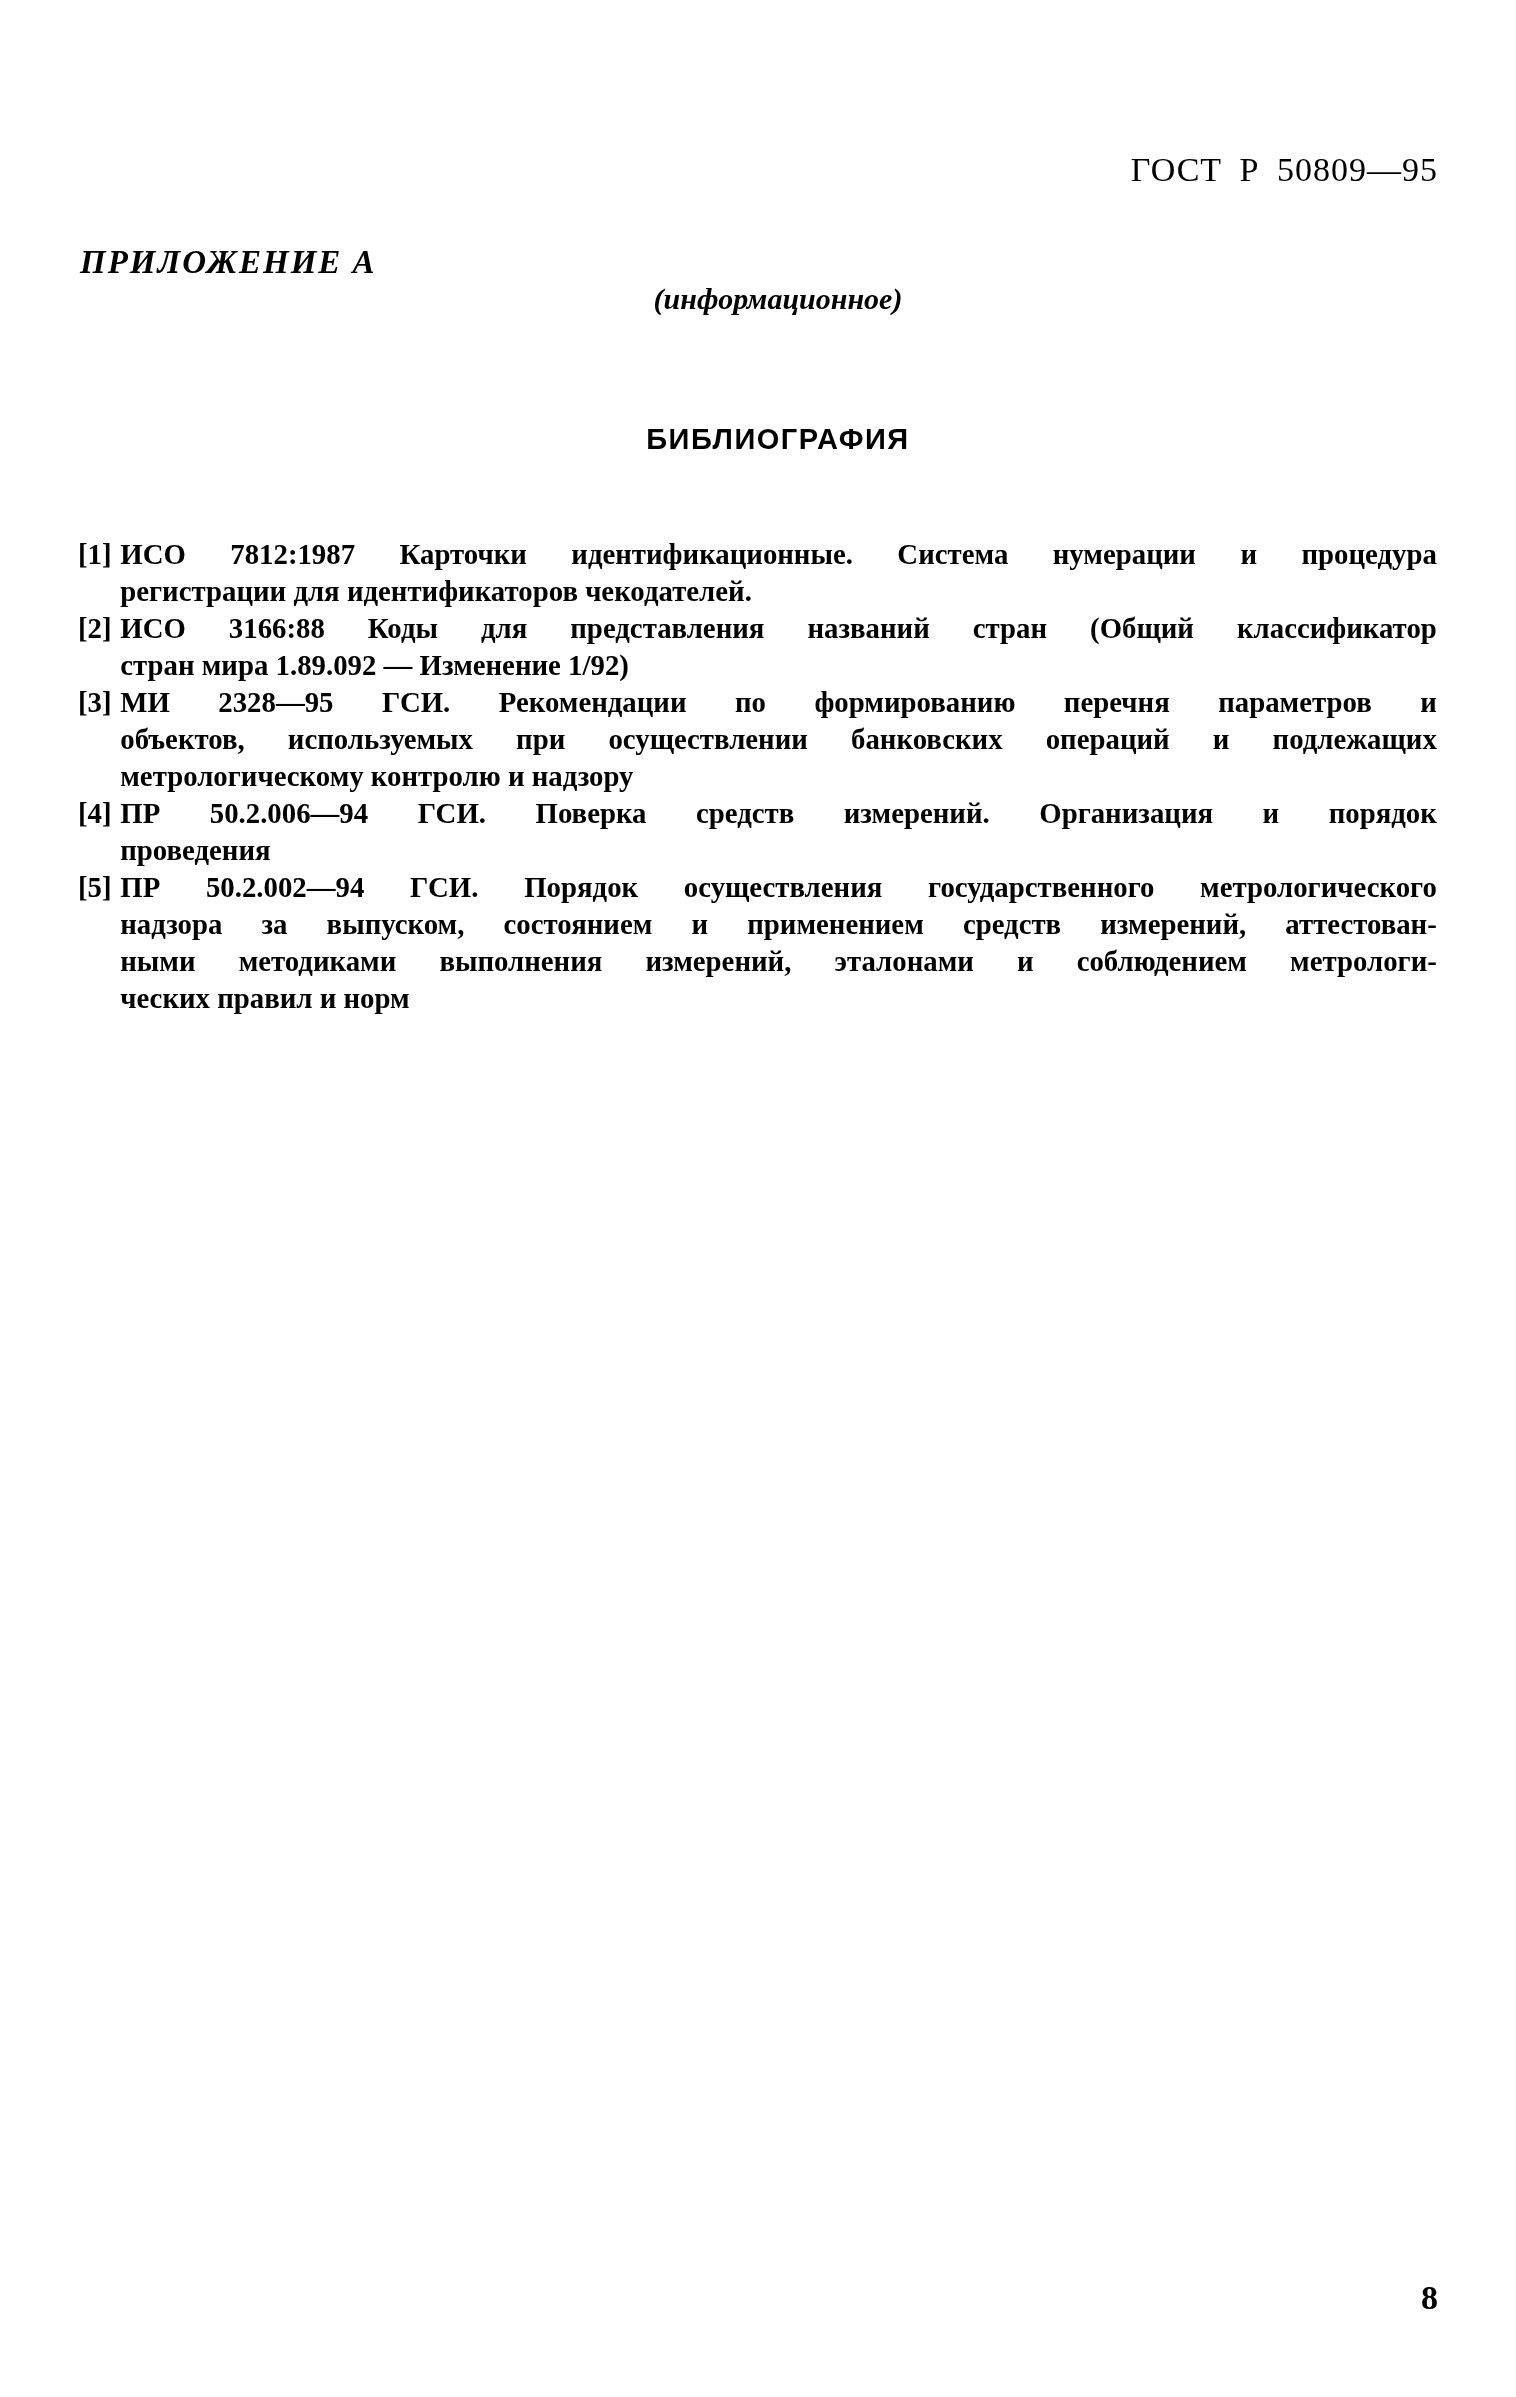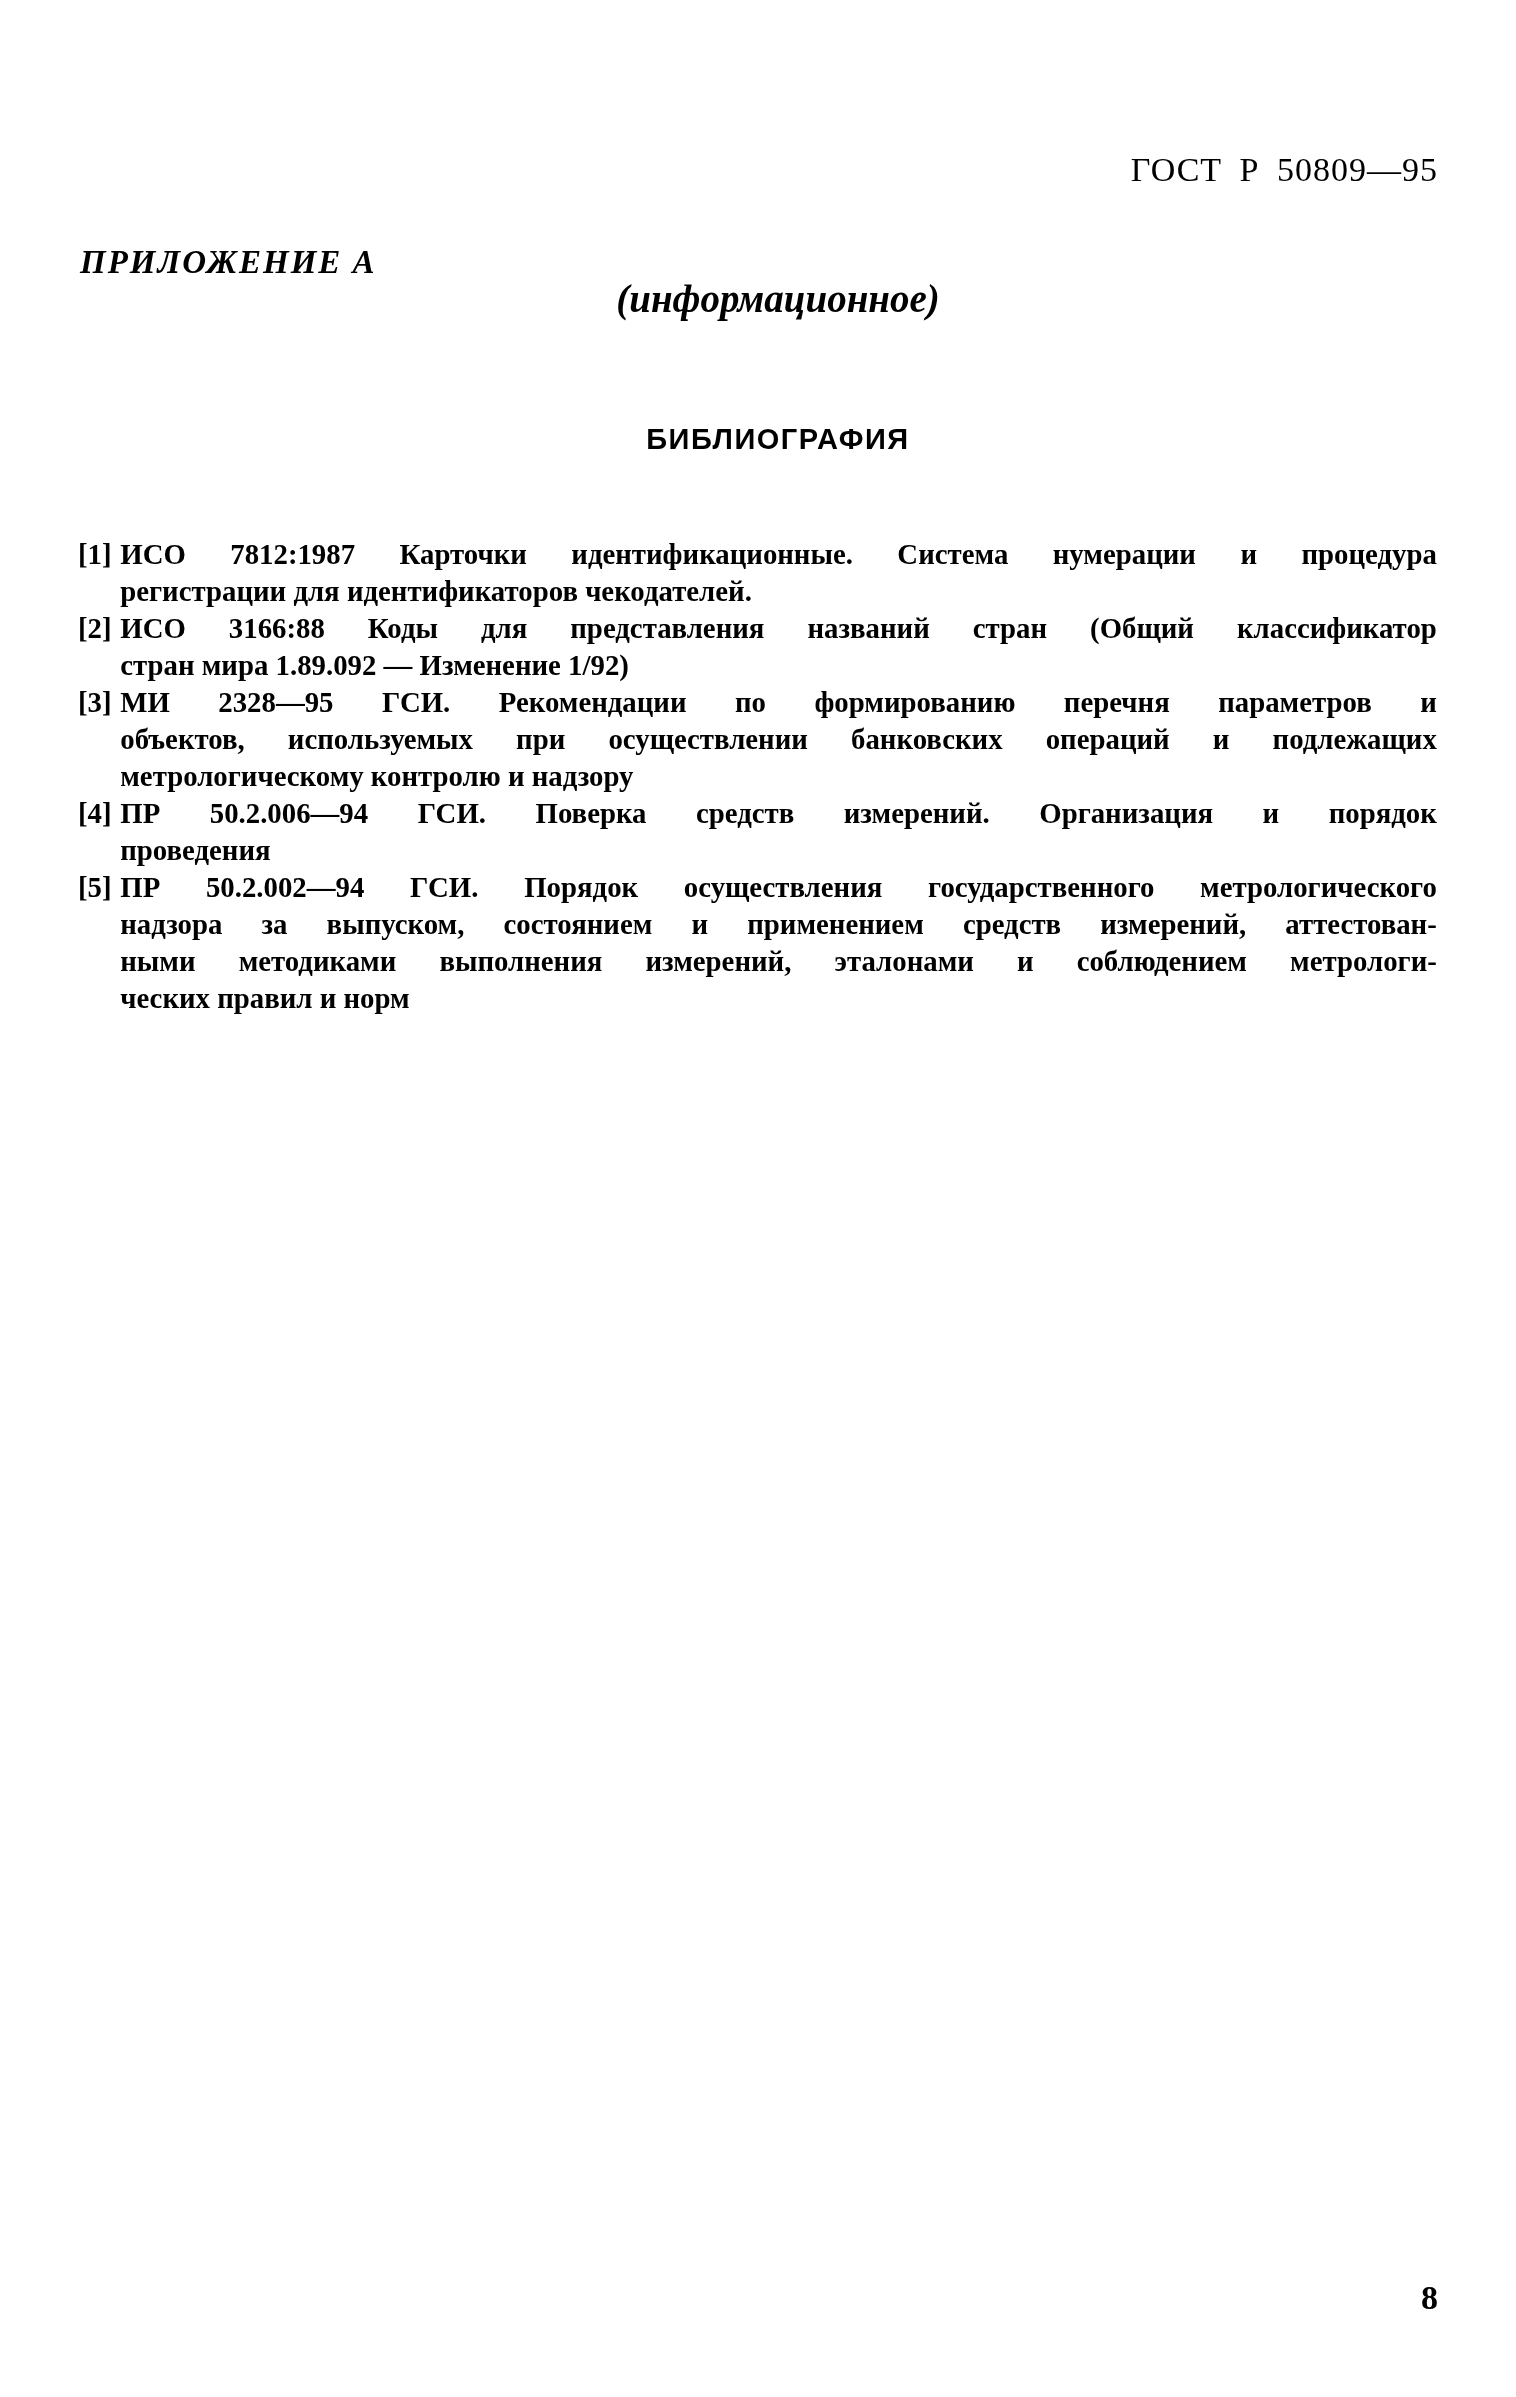--- a/index.html
+++ b/index.html
@@ -41,21 +41,21 @@
       margin-left: 40px;
     }
     .appendix-sub {
       position: absolute;
       top: 281px;
       left: 0;
       width: 100%;
       padding-left: 40px;
       box-sizing: border-box;
       text-align: center;
-      font-size: 39px;
+      font-size: 30px;
       font-style: italic;
       font-weight: bold;
       line-height: 36px;
     }
     .section-title {
       position: absolute;
       top: 423px;
       left: 0;
       width: 100%;
       padding-left: 40px;

